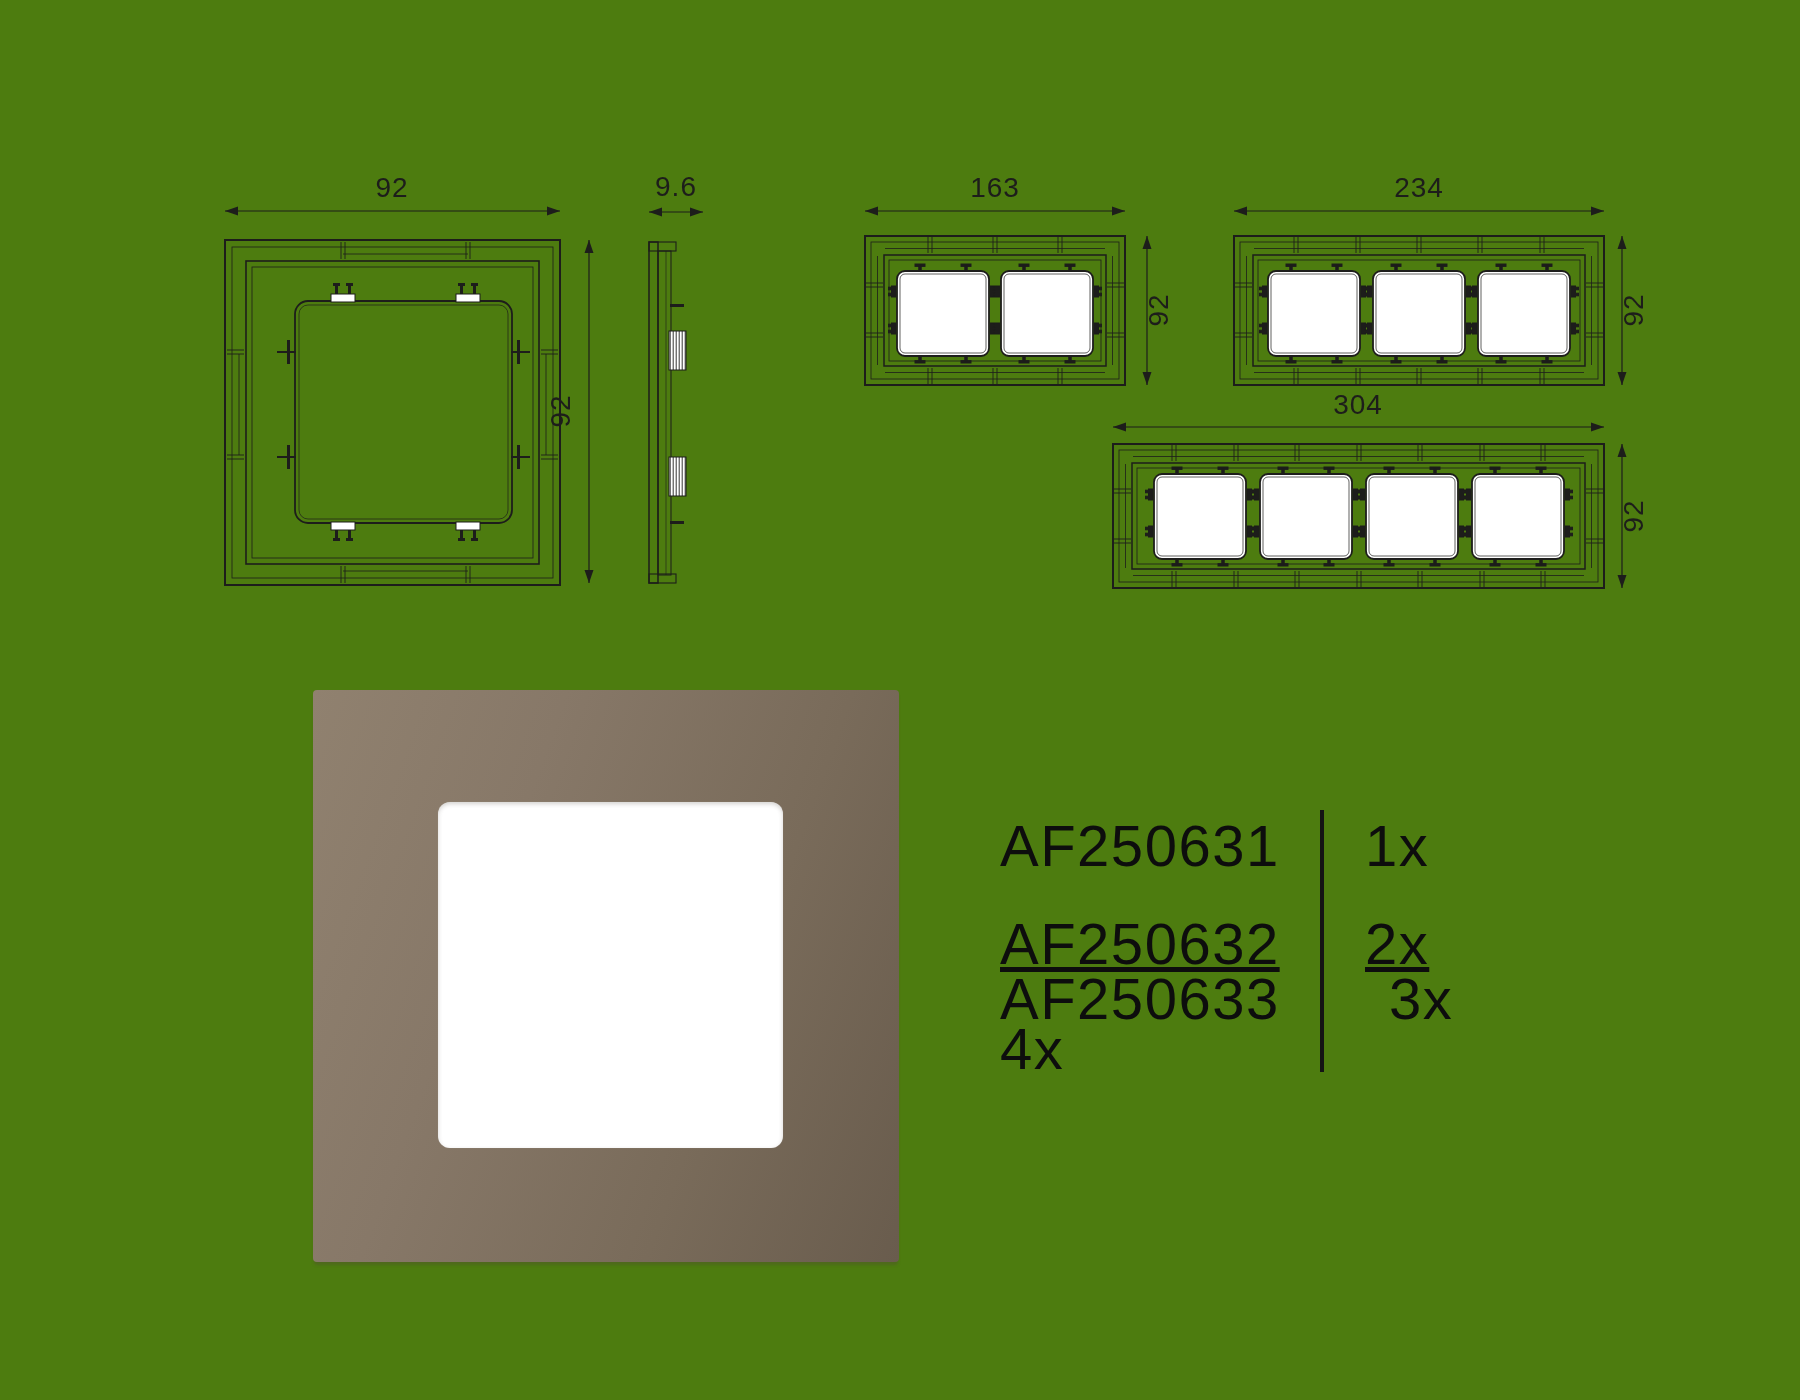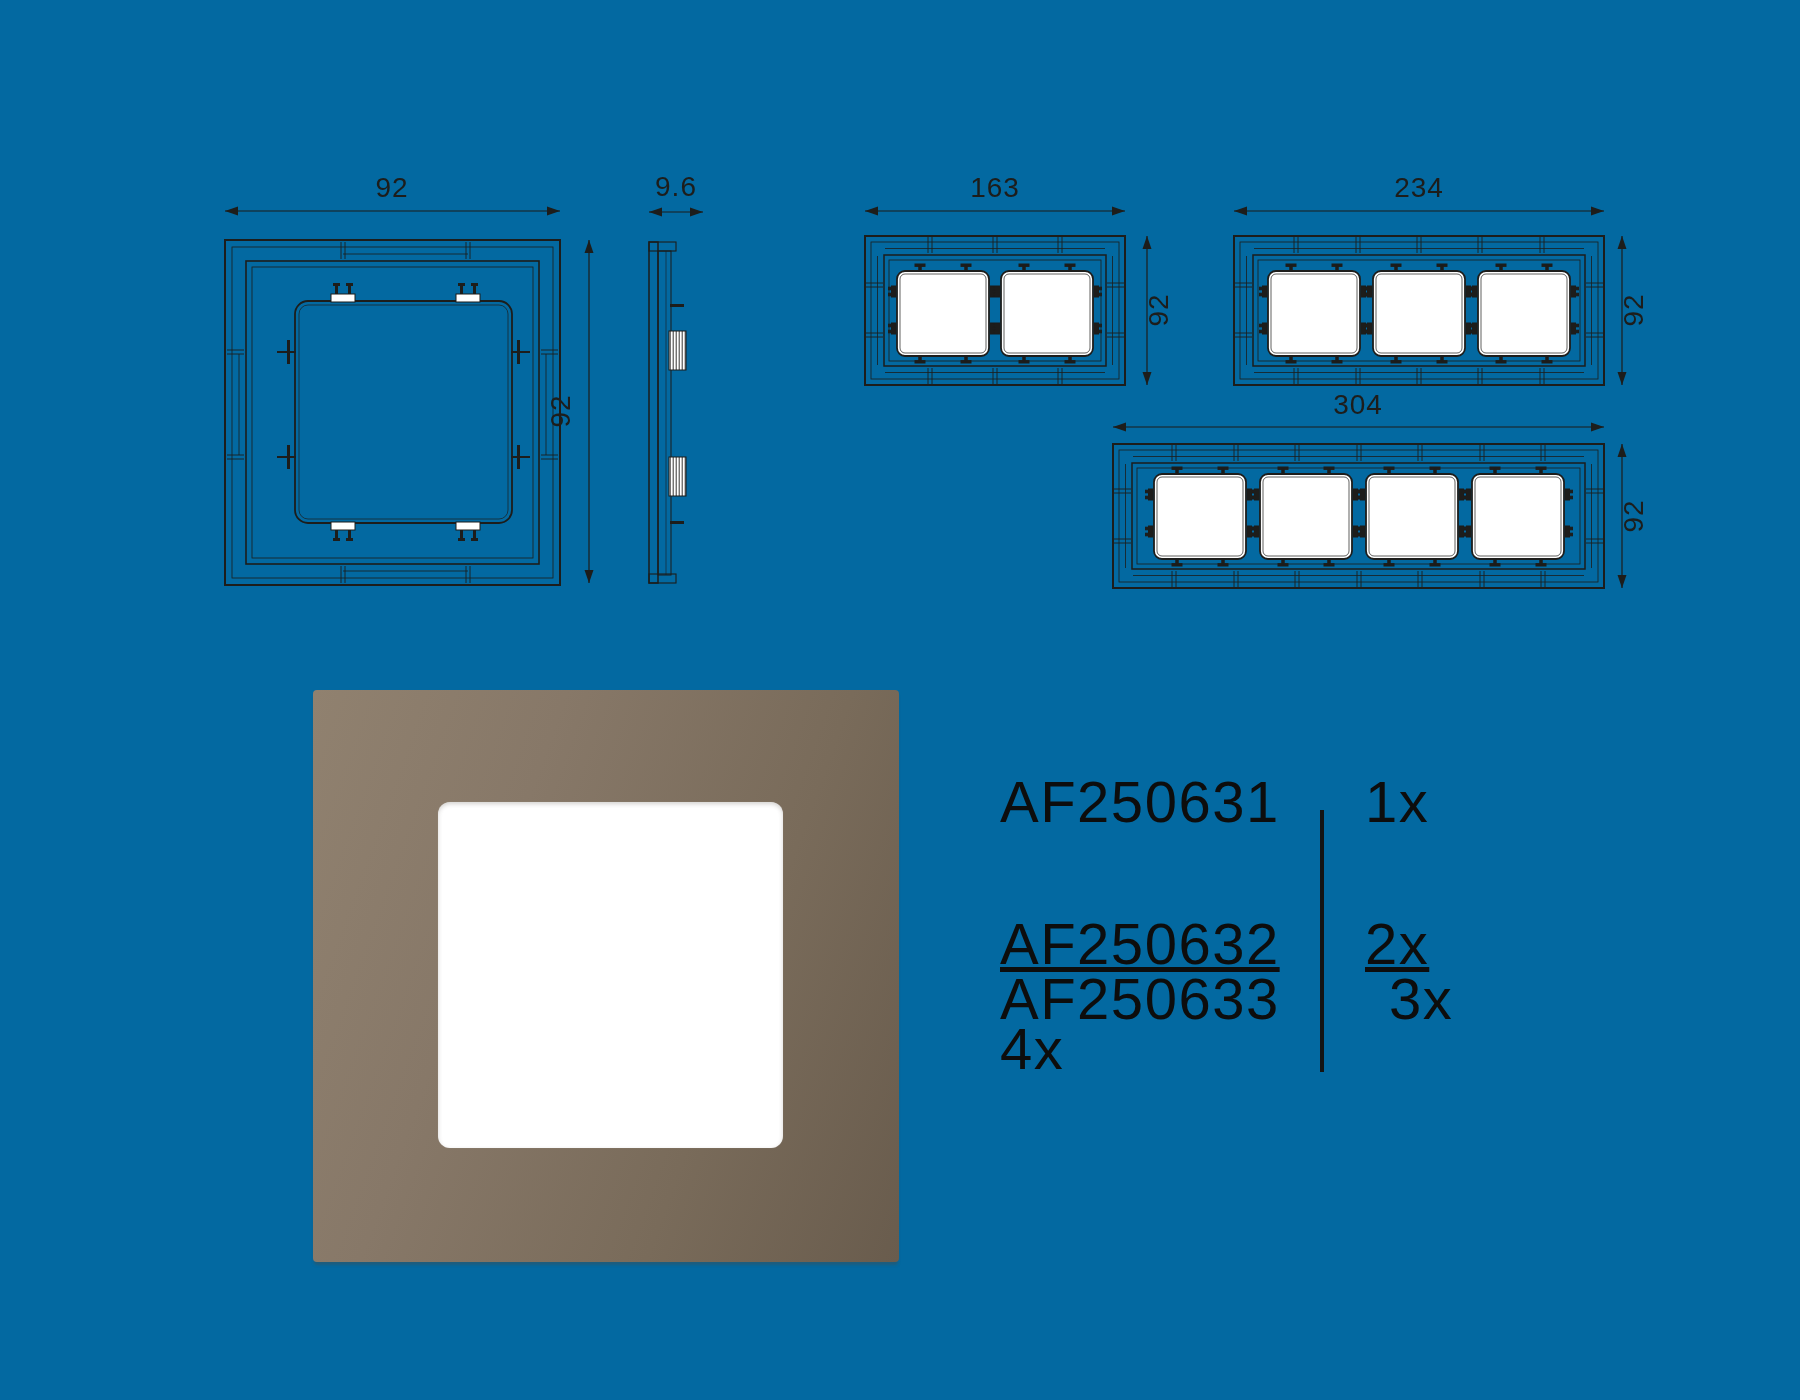--- a/index.html
+++ b/index.html
@@ -1,16 +1,16 @@
 <!DOCTYPE html>
 <html><head>
 <meta charset="utf-8">
 <style>
   html,body{margin:0;padding:0;background:#ffffff;}
-  #canvas{position:relative;width:1800px;height:1400px;background:#0369a1;overflow:hidden;
+  #canvas{position:relative;width:1800px;height:1400px;background:#4d7c0f;overflow:hidden;
           font-family:"Liberation Sans", sans-serif;}
   svg text{font-family:"Liberation Sans", sans-serif;font-size:28px;fill:#1d1d1b;letter-spacing:1px;}
   .ptable-row{position:absolute;left:1000px;height:73px;display:flex;align-items:center;
               font-size:58px;color:#0d0d0d;letter-spacing:1.5px;font-weight:400;}
   .pcode{display:inline-block;min-width:365px;}
   .pqty{display:inline-block;}
   .pdivider{position:absolute;left:1320px;top:810px;width:4px;height:262px;background:#141414;}
   .render{position:absolute;left:313px;top:690px;width:586px;height:572px;border-radius:4px;
           background:linear-gradient(110deg,#90816f 0%,#877868 32%,#796b5a 68%,#695c4d 100%);
           box-shadow:0 4px 3px -1px rgba(80,70,55,.35);}
@@ -214,21 +214,21 @@
     <text text-anchor="middle" transform="translate(1643,310) rotate(-90)">92</text>
     <text x="1358" y="414" text-anchor="middle">304</text>
     <text text-anchor="middle" transform="translate(1643,516) rotate(-90)">92</text>
   </svg>
 
   <div class="render">
     <div class="render-window"></div>
   </div>
 
   <div>
-    <div class="ptable-row" style="top:765px;">
+    <div class="ptable-row" style="top:809px;">
       <span class="pcode">AF250631</span>
       <span class="pqty">1x</span>
     </div>
     <div class="ptable-row" style="top:907px;text-decoration:underline;">
       <span class="pcode">AF250632</span>
       <span class="pqty">2x</span>
     </div>
     <div class="ptable-row" style="top:962px;gap:24px;">
       <span class="pcode">AF250633</span>
       <span class="pqty">3x</span>

